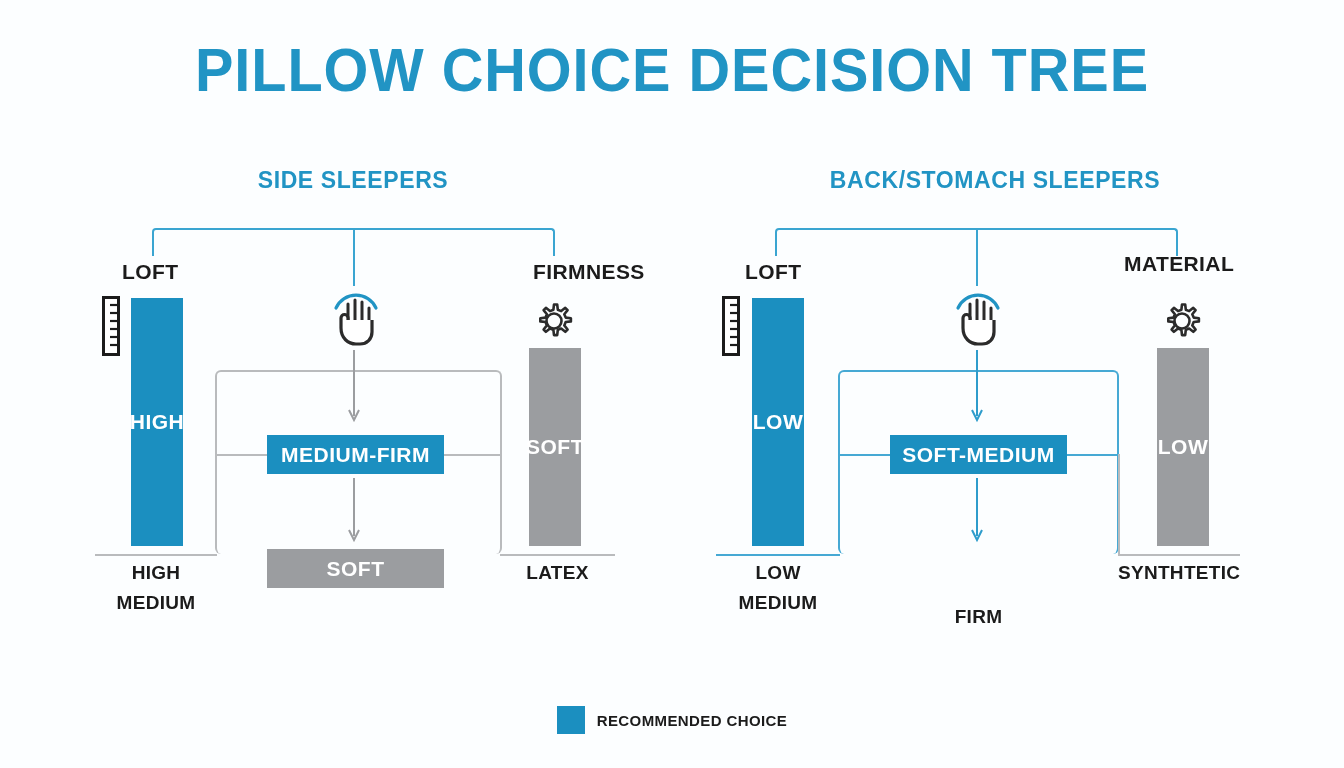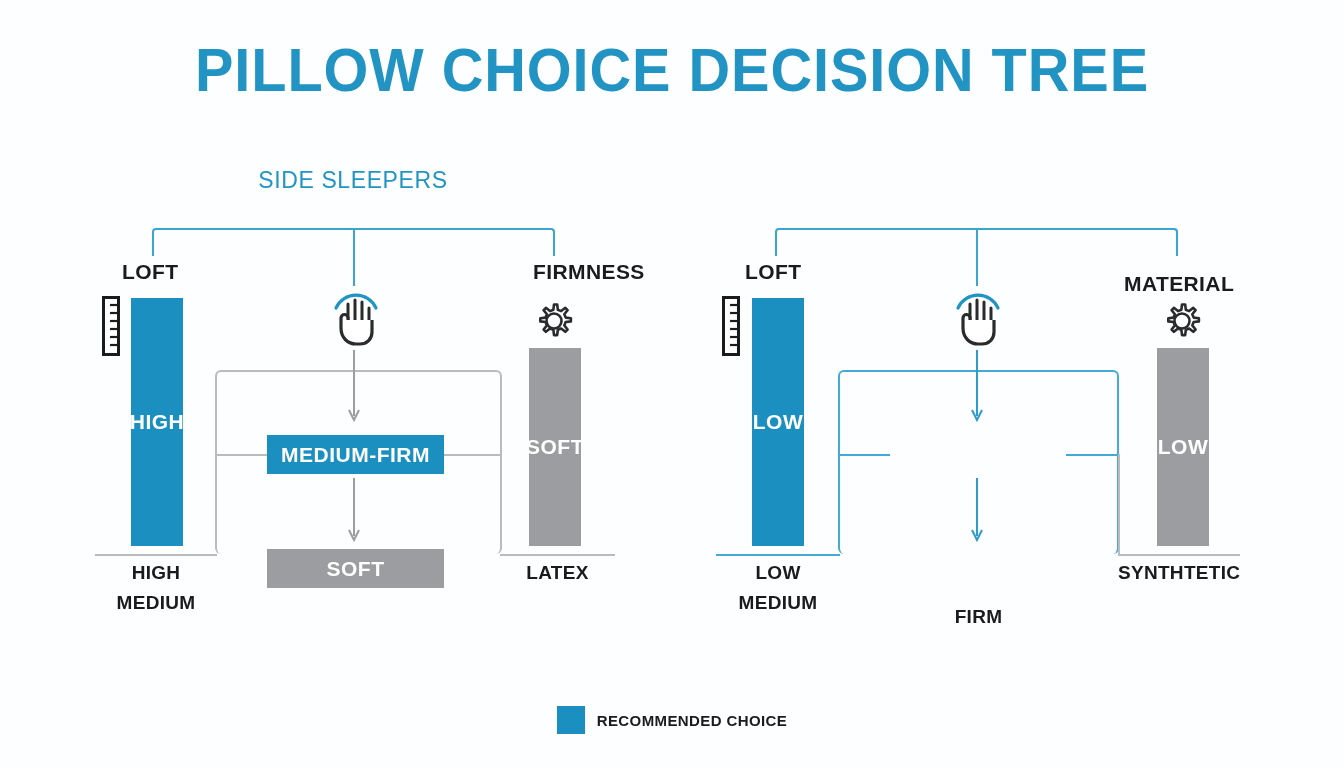--- a/index.html
+++ b/index.html
@@ -21,21 +21,21 @@
     letter-spacing:1px;
     color:#2194c4;
     transform:scaleX(0.93);
     white-space:nowrap;
   }
 
   
   .sect-head{
     position:absolute;
     font-size:23px;
-    font-weight:normal;
+    font-weight:bold;
     color:#2194c4;
     letter-spacing:0.6px;
     white-space:nowrap;
     text-align:center;
   }
 
   
   .branch-top{
     position:absolute;
     border-top:2px solid #3aa5d1;
@@ -215,26 +215,27 @@
     <span>SOFT</span>
   </div>
 
   <div class="baseline gray" style="left:95px;top:554px;width:122px;"></div>
   <div class="baseline gray" style="left:500px;top:554px;width:115px;"></div>
 
   <div class="cap" style="left:95px;top:562px;width:122px;">HIGH</div>
   <div class="cap" style="left:95px;top:592px;width:122px;">MEDIUM</div>
   <div class="cap" style="left:500px;top:562px;width:115px;">LATEX</div>
 
+  <div class="sect-head" style="left:755px;top:167px;width:480px;">BACK/STOMACH SLEEPERS</div>
 
   <div class="branch-top" style="left:775px;top:228px;width:403px;"></div>
   <div class="branch-mid" style="left:976px;top:228px;height:58px;"></div>
 
   <div class="col-label" style="left:745px;top:260px;">LOFT</div>
-  <div class="col-label" style="left:1124px;top:272px;">MATERIAL</div>
+  <div class="col-label" style="left:1124px;top:252px;">MATERIAL</div>
 
   <div class="icon" style="left:722px;top:296px;">
     <svg width="18" height="60" viewBox="0 0 18 60">
       <rect x="1.5" y="1.5" width="15" height="57" fill="#ffffff" stroke="#1b1b1b" stroke-width="3"></rect>
       <line x1="8" y1="9" x2="16" y2="9" stroke="#1b1b1b" stroke-width="2.2"></line>
       <line x1="8" y1="17" x2="16" y2="17" stroke="#1b1b1b" stroke-width="2.2"></line>
       <line x1="8" y1="25" x2="16" y2="25" stroke="#1b1b1b" stroke-width="2.2"></line>
       <line x1="8" y1="33" x2="16" y2="33" stroke="#1b1b1b" stroke-width="2.2"></line>
       <line x1="8" y1="41" x2="16" y2="41" stroke="#1b1b1b" stroke-width="2.2"></line>
       <line x1="8" y1="49" x2="16" y2="49" stroke="#1b1b1b" stroke-width="2.2"></line>
@@ -271,20 +272,23 @@
   <div class="hline blue" style="left:1066px;top:454px;width:53px;"></div>
   <div class="vline gray" style="left:1118px;top:454px;height:100px;"></div>
 
   <div class="icon" style="left:970px;top:350px;">
     <svg width="14" height="74" viewBox="0 0 14 74">
       <line x1="7" y1="0" x2="7" y2="66" stroke="#2e9ccb" stroke-width="2"></line>
       <path d="M2 60 L7 70 L12 60" fill="none" stroke="#2e9ccb" stroke-width="2"></path>
     </svg>
   </div>
 
+  <div class="node-box blue" style="left:890px;top:435px;width:177px;height:39px;">
+    <span>SOFT-MEDIUM</span>
+  </div>
 
   <div class="icon" style="left:970px;top:478px;">
     <svg width="14" height="66" viewBox="0 0 14 66">
       <line x1="7" y1="0" x2="7" y2="58" stroke="#2e9ccb" stroke-width="2"></line>
       <path d="M2 52 L7 62 L12 52" fill="none" stroke="#2e9ccb" stroke-width="2"></path>
     </svg>
   </div>
 
 
   <div class="baseline blue" style="left:716px;top:554px;width:124px;"></div>

